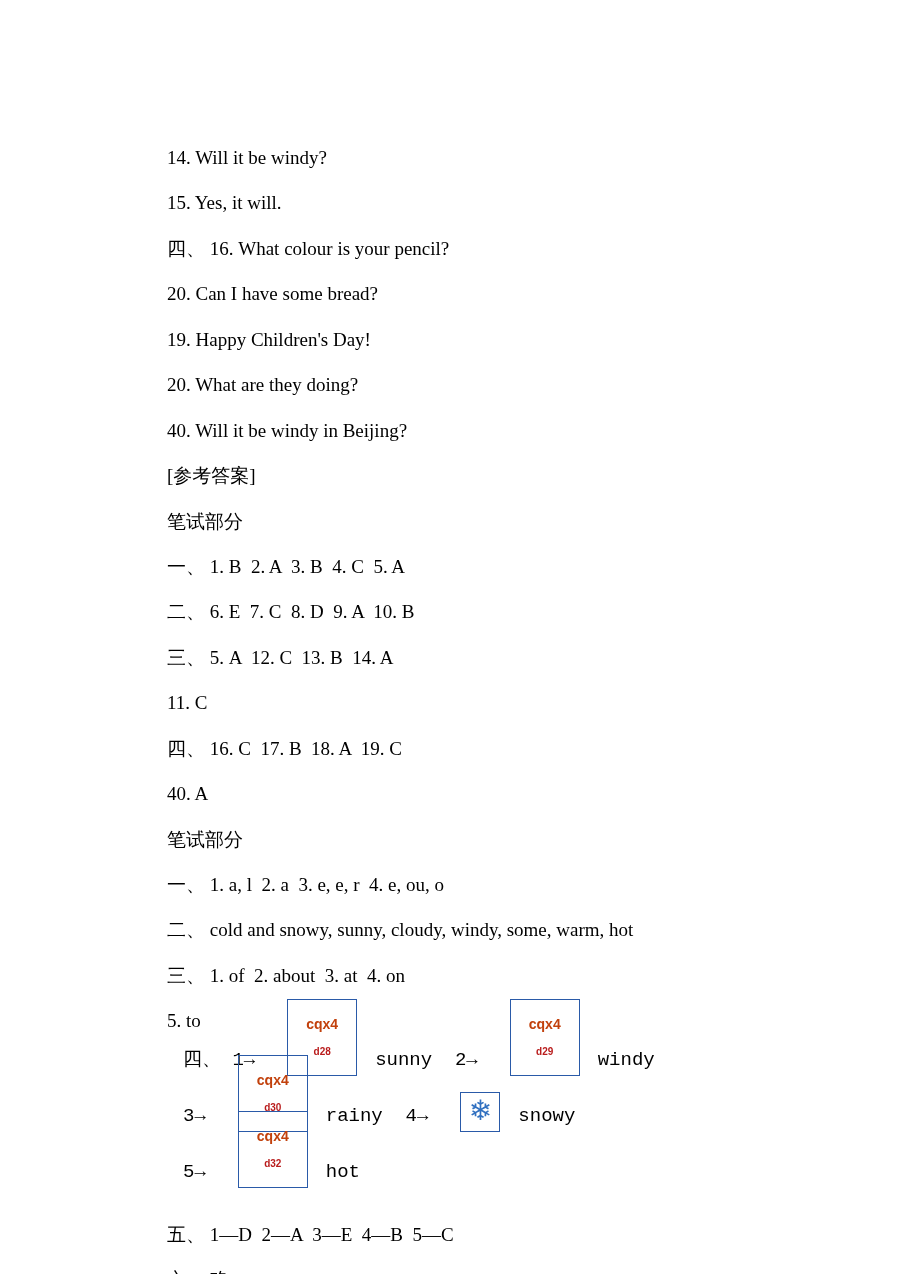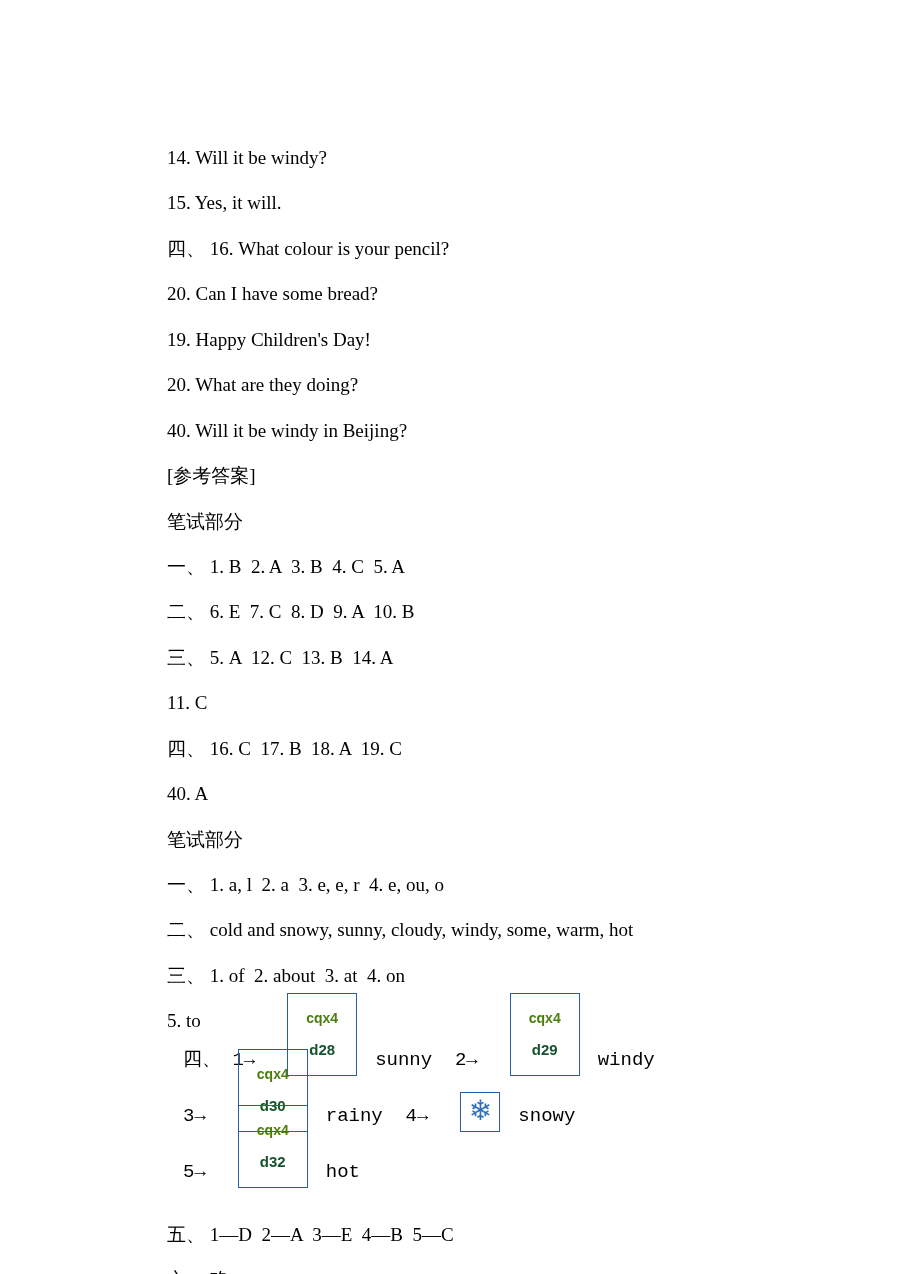--- a/index.html
+++ b/index.html
@@ -24,29 +24,29 @@
       display: inline-block;
       border: 1.5px solid #2a5aa8;
       font-family: Arial, sans-serif;
       line-height: 1.05;
       padding: 1px 0;
       text-align: center;
       vertical-align: bottom;
       margin-right: 2px;
     }
     .placeholder-box .top {
-      color: #4d7c0f;
+      color: #c2410c;
       font-size: 14px;
       font-weight: bold;
       display: block;
       padding: 0 2px;
     }
     .placeholder-box .bot {
-      color: #14532d;
-      font-size: 15px;
+      color: #b91c1c;
+      font-size: 10px;
       font-weight: bold;
       display: block;
       padding: 0 2px;
     }
     .snow-box {
       display: inline-block;
       border: 1.5px solid #2a5aa8;
       width: 40px;
       height: 40px;
       text-align: center;

